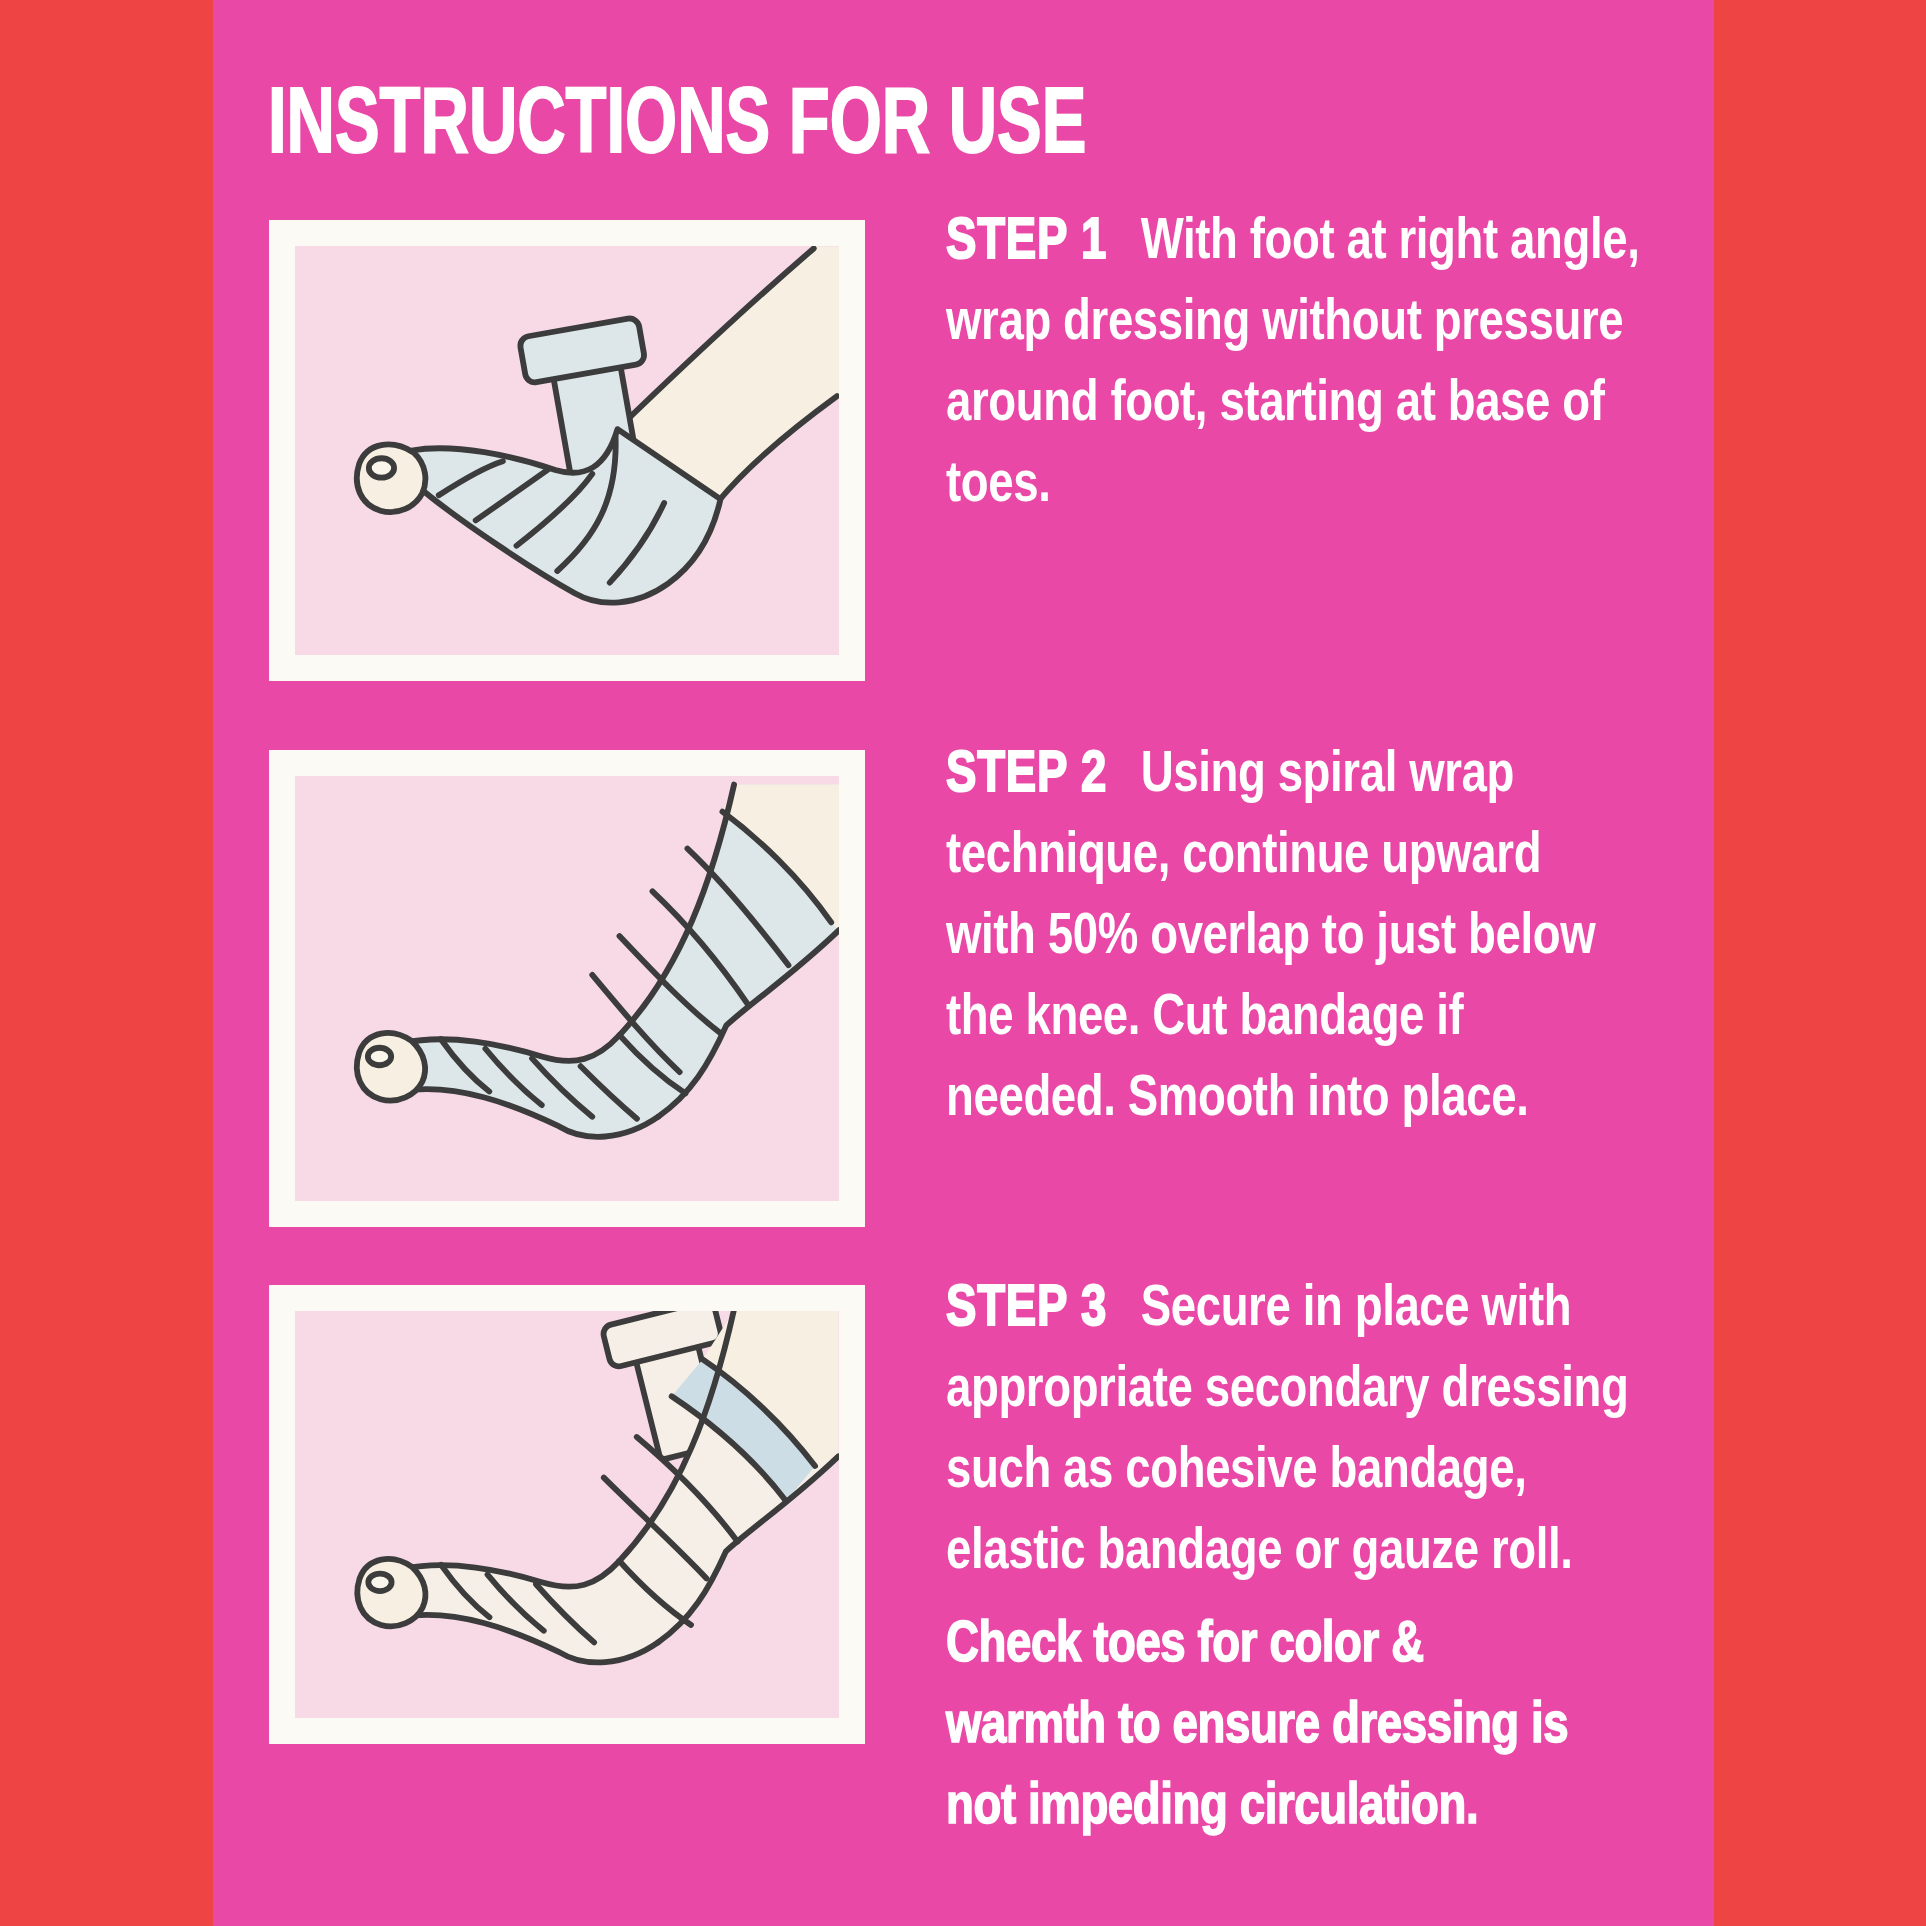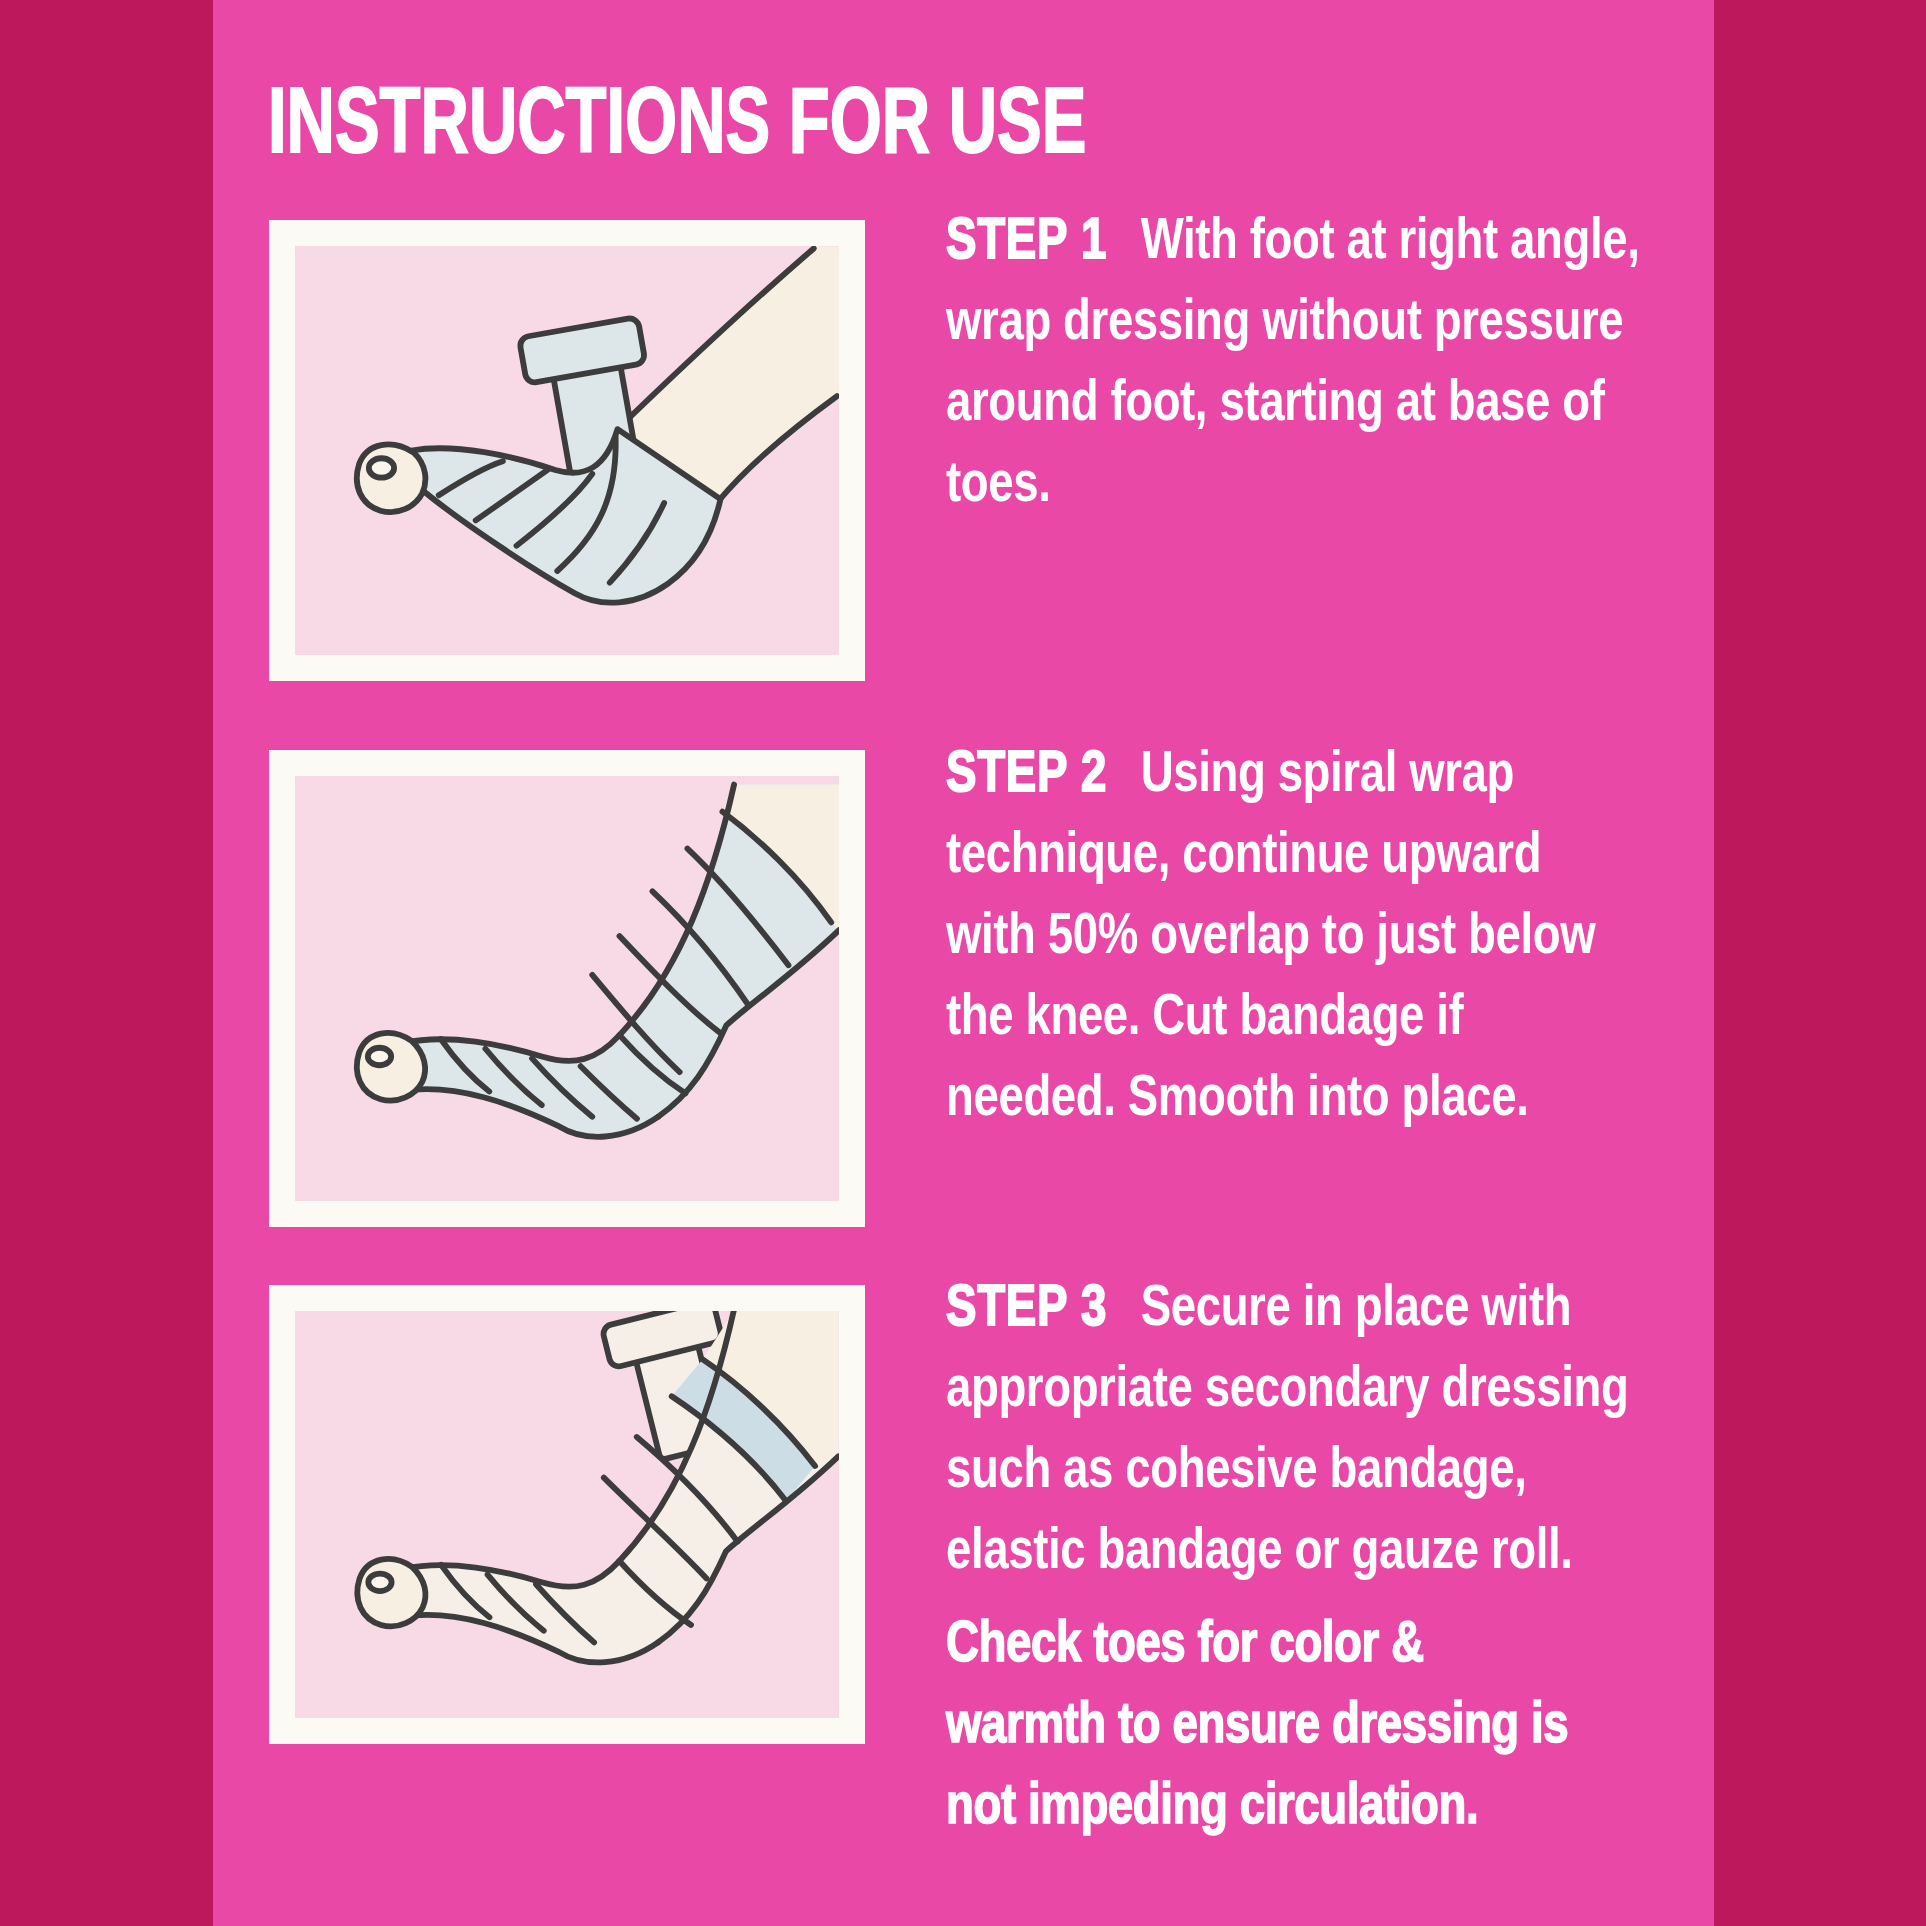--- a/index.html
+++ b/index.html
@@ -1,16 +1,16 @@
 <!DOCTYPE html>
 <html><head>
 <meta charset="utf-8">
 <style>
   html,body{margin:0;padding:0;}
-  .stage{position:relative;width:1927px;height:1927px;background:#be185d;
+  .stage{position:relative;width:1927px;height:1927px;background:#ef4444;
          font-family:"Liberation Sans",sans-serif;overflow:hidden;}
   .pink-panel{position:absolute;left:213px;top:0;width:1501px;height:1927px;background:#ea48a6;}
   .panel-title{position:absolute;left:55px;top:67px;color:#ffffff;font-weight:bold;
                font-size:93px;white-space:nowrap;letter-spacing:0;
                transform:scaleX(0.72);transform-origin:left top;
                -webkit-text-stroke:2px #ffffff;}
   .figure{position:absolute;left:56px;background:#fcfaf5;box-sizing:border-box;padding:26px;}
   .figure-inner{width:100%;height:100%;background:#f8d9e6;}
   #fig1{top:220px;width:596px;height:461px;}
   #fig2{top:750px;width:596px;height:477px;}

